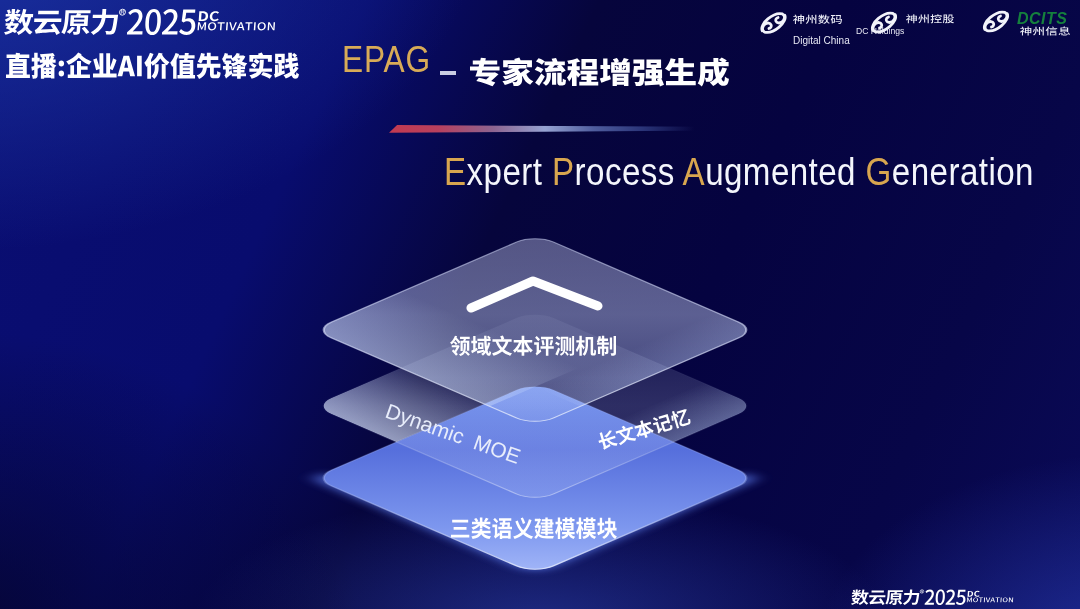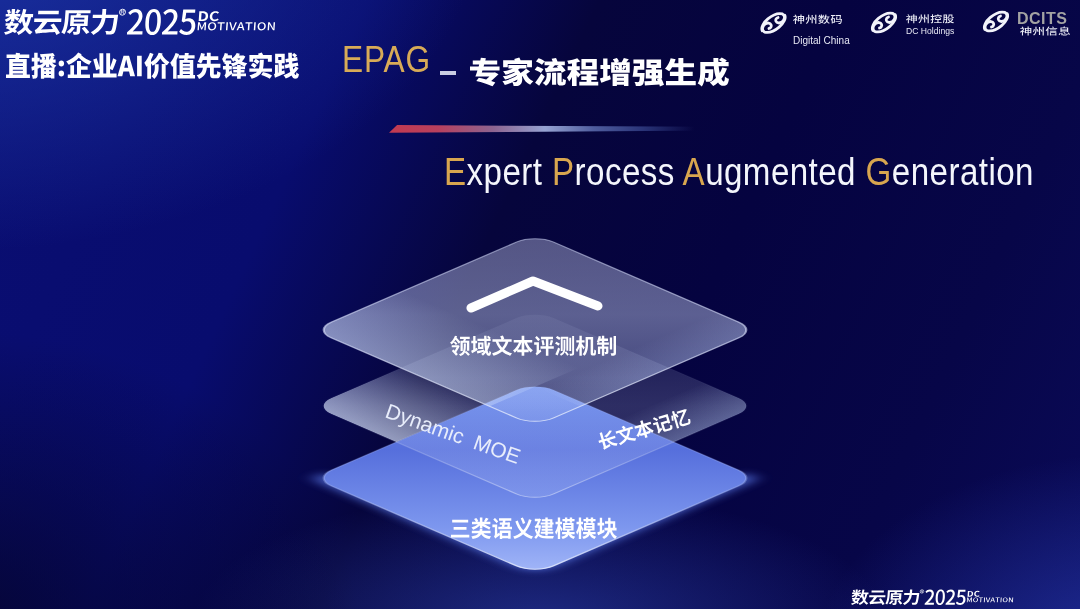--- a/index.html
+++ b/index.html
@@ -184,22 +184,22 @@
 <path d="M -36,0 A 36,19 0 0 1 33,-6 C 37,2 30,10 20,10.5 C 12,10.5 7,5.5 8,0 C 9,-4.5 14,-7 18,-5" stroke-width="7.4"></path>
 <path d="M 36,0 A 36,19 0 0 1 -33,6 C -37,-2 -30,-10 -20,-10.5 C -12,-10.5 -7,-5.5 -8,0 C -9,4.5 -14,7 -18,5" stroke-width="7.4"></path>
 </g>
 <g fill="#e9eaf4">
       <g transform="translate(1020.0,26.4) scale(0.01254,0.00977) translate(-25.0,855.0)">
         <path d="M509.0 -404H628.0V-281H509.0ZM509.0 -487V-608H628.0V-487ZM840.0 -404V-281H720.0V-404ZM840.0 -487H720.0V-608H840.0ZM628.0 -845V-693H423.0V-150H509.0V-196H628.0V83H720.0V-196H840.0V-158H930.0V-693H720.0V-845ZM147.0 -804C177.0 -763 212.0 -710 231.0 -674H48.0V-588H284.0C225.0 -471 125.0 -361 25.0 -300C38.0 -282 56.0 -232 62.0 -205C101.0 -232 141.0 -266 179.0 -305V83H266.0V-332C299.0 -291 335.0 -246 354.0 -217L410.0 -296C391.0 -317 319.0 -391 280.0 -427C327.0 -493 367.0 -566 395.0 -642L349.0 -678L333.0 -674H239.0L310.0 -718C291.0 -752 254.0 -805 220.0 -844Z M1252.0 -827V-514C1252.0 -334 1234.0 -135 1071.0 10C1092.0 26 1124.0 60 1139.0 83C1324.0 -80 1346.0 -306 1346.0 -514V-827ZM1535.0 -805V16H1628.0V-805ZM1828.0 -830V73H1923.0V-830ZM1132.0 -598C1117.0 -507 1088.0 -398 1045.0 -328L1126.0 -294C1170.0 -366 1196.0 -483 1213.0 -576ZM1352.0 -550C1387.0 -467 1419.0 -360 1427.0 -293L1509.0 -329C1499.0 -395 1464.0 -499 1428.0 -581ZM1633.0 -554C1677.0 -474 1721.0 -368 1737.0 -302L1815.0 -343C1798.0 -409 1750.0 -512 1705.0 -589Z M2423.0 -536V-460H2917.0V-536ZM2423.0 -393V-317H2917.0V-393ZM2409.0 -245V83H2490.0V48H2844.0V80H2928.0V-245ZM2490.0 -29V-168H2844.0V-29ZM2580.0 -814C2606.0 -774 2634.0 -720 2649.0 -683H2351.0V-605H2993.0V-683H2664.0L2734.0 -714C2720.0 -750 2689.0 -804 2661.0 -845ZM2287.0 -840C2238.0 -693 2156.0 -547 2068.0 -451C2084.0 -430 2110.0 -381 2119.0 -360C2148.0 -393 2177.0 -431 2204.0 -473V87H2291.0V-625C2322.0 -687 2349.0 -751 2371.0 -815Z M3339.0 -545H3774.0V-479H3339.0ZM3339.0 -410H3774.0V-343H3339.0ZM3339.0 -679H3774.0V-615H3339.0ZM3318.0 -204V-52C3318.0 40 3351.0 67 3478.0 67C3504.0 67 3664.0 67 3691.0 67C3795.0 67 3824.0 35 3836.0 -99C3810.0 -104 3770.0 -117 3749.0 -133C3744.0 -34 3736.0 -20 3685.0 -20C3647.0 -20 3514.0 -20 3485.0 -20C3424.0 -20 3413.0 -24 3413.0 -53V-204ZM3814.0 -194C3859.0 -129 3905.0 -41 3922.0 16L4011.0 -23C3994.0 -81 3944.0 -166 3898.0 -229ZM3198.0 -212C3175.0 -147 3137.0 -61 3099.0 -5L3186.0 36C3221.0 -22 3256.0 -112 3281.0 -177ZM3477.0 -239C3526.0 -192 3581.0 -125 3604.0 -80L3682.0 -127C3658.0 -168 3607.0 -227 3560.0 -270H3870.0V-753H3581.0C3595.0 -778 3612.0 -808 3626.0 -838L3513.0 -855C3507.0 -826 3493.0 -786 3481.0 -753H3248.0V-270H3531.0Z"></path>
       </g>
     </g>
 </svg>
 <div class="abs" style="left:793px;top:25px;font-size:10px;color:#e8e9f4;margin-top:10px;">Digital China</div>
-<div class="abs" style="left:906px;top:25.5px;font-size:8.6px;color:#e8e9f4;">DC Holdings</div>
-<div class="abs" style="left:1017px;top:10px;font-size:16px;font-weight:bold;letter-spacing:0.5px;color:#a3a3a3;">DCITS</div>
+<div class="abs" style="left:856px;top:25.5px;font-size:8.6px;color:#e8e9f4;">DC Holdings</div>
+<div class="abs" style="left:1017px;top:10px;font-size:16px;font-weight:bold;font-style:italic;letter-spacing:0.5px;color:#15803d;">DCITS</div>
 <svg class="abs" style="left:845px;top:585px" width="235px" height="24" viewBox="0 0 235 24">
     <g transform="translate(7,4.5) scale(0.598) skewX(-4)" fill="#fff">
       <g transform="translate(0.0,0.0) scale(0.02993,0.02746) translate(-22.0,850.0)">
         <path d="M424.0 -838C408.0 -800 380.0 -745 358.0 -710L434.0 -676C460.0 -707 492.0 -753 525.0 -798ZM374.0 -238C356.0 -203 332.0 -172 305.0 -145L223.0 -185L253.0 -238ZM80.0 -147C126.0 -129 175.0 -105 223.0 -80C166.0 -45 99.0 -19 26.0 -3C46.0 18 69.0 60 80.0 87C170.0 62 251.0 26 319.0 -25C348.0 -7 374.0 11 395.0 27L466.0 -51C446.0 -65 421.0 -80 395.0 -96C446.0 -154 485.0 -226 510.0 -315L445.0 -339L427.0 -335H301.0L317.0 -374L211.0 -393C204.0 -374 196.0 -355 187.0 -335H60.0V-238H137.0C118.0 -204 98.0 -173 80.0 -147ZM67.0 -797C91.0 -758 115.0 -706 122.0 -672H43.0V-578H191.0C145.0 -529 81.0 -485 22.0 -461C44.0 -439 70.0 -400 84.0 -373C134.0 -401 187.0 -442 233.0 -488V-399H344.0V-507C382.0 -477 421.0 -444 443.0 -423L506.0 -506C488.0 -519 433.0 -552 387.0 -578H534.0V-672H344.0V-850H233.0V-672H130.0L213.0 -708C205.0 -744 179.0 -795 153.0 -833ZM612.0 -847C590.0 -667 545.0 -496 465.0 -392C489.0 -375 534.0 -336 551.0 -316C570.0 -343 588.0 -373 604.0 -406C623.0 -330 646.0 -259 675.0 -196C623.0 -112 550.0 -49 449.0 -3C469.0 20 501.0 70 511.0 94C605.0 46 678.0 -14 734.0 -89C779.0 -20 835.0 38 904.0 81C921.0 51 956.0 8 982.0 -13C906.0 -55 846.0 -118 799.0 -196C847.0 -295 877.0 -413 896.0 -554H959.0V-665H691.0C703.0 -719 714.0 -774 722.0 -831ZM784.0 -554C774.0 -469 759.0 -393 736.0 -327C709.0 -397 689.0 -473 675.0 -554Z M1122.0 -784V-660H1810.0V-784ZM1095.0 54C1149.0 34 1220.0 30 1725.0 -9C1748.0 30 1768.0 66 1782.0 97L1899.0 26C1849.0 -68 1753.0 -211 1670.0 -322L1559.0 -264C1589.0 -221 1622.0 -173 1654.0 -124L1254.0 -100C1323.0 -180 1393.0 -278 1451.0 -379H1913.0V-503H1008.0V-379H1281.0C1224.0 -272 1157.0 -176 1130.0 -147C1098.0 -109 1077.0 -87 1048.0 -80C1064.0 -42 1087.0 27 1095.0 54Z M2333.0 -387H2679.0V-321H2333.0ZM2333.0 -535H2679.0V-470H2333.0ZM2613.0 -153C2667.0 -87 2743.0 3 2777.0 57L2880.0 -2C2841.0 -55 2762.0 -142 2709.0 -203ZM2277.0 -202C2238.0 -136 2176.0 -60 2119.0 -12C2148.0 3 2196.0 34 2220.0 53C2273.0 -1 2343.0 -89 2391.0 -165ZM2031.0 -805V-515C2031.0 -360 2024.0 -142 1941.0 8C1971.0 19 2024.0 49 2047.0 68C2136.0 -94 2149.0 -346 2149.0 -515V-697H2871.0V-805ZM2425.0 -696C2418.0 -675 2407.0 -650 2395.0 -625H2216.0V-231H2449.0V-31C2449.0 -19 2445.0 -16 2430.0 -16C2416.0 -16 2367.0 -16 2324.0 -17C2337.0 13 2353.0 57 2357.0 89C2428.0 89 2480.0 88 2518.0 72C2556.0 56 2565.0 26 2565.0 -28V-231H2802.0V-625H2533.0L2569.0 -678Z M3262.0 -848V-641H2955.0V-518H3257.0C3240.0 -343 3173.0 -138 2924.0 -3C2953.0 19 2998.0 65 3018.0 95C3299.0 -64 3370.0 -310 3386.0 -518H3667.0C3652.0 -219 3632.0 -87 3600.0 -56C3587.0 -43 3575.0 -40 3554.0 -40C3527.0 -40 3468.0 -40 3405.0 -45C3428.0 -11 3445.0 43 3446.0 79C3507.0 81 3570.0 82 3607.0 76C3651.0 71 3680.0 60 3710.0 22C3755.0 -32 3774.0 -183 3795.0 -584C3796.0 -600 3797.0 -641 3797.0 -641H3390.0V-848Z"></path>
       </g>
       <circle cx="117.2" cy="3.2" r="3.0" fill="none" stroke="#fff" stroke-width="0.9"></circle>
       <text x="117.2" y="5.4" font-size="6" font-family="Liberation Sans" text-anchor="middle" fill="#fff">R</text>
       <g transform="translate(123.0,0.0) scale(0.03241,0.03403) translate(-38.0,750.0)">
         <path d="M44.0 0H520.0V-99H335.0C299.0 -99 253.0 -95 215.0 -91C371.0 -240 485.0 -387 485.0 -529C485.0 -662 398.0 -750 263.0 -750C166.0 -750 101.0 -709 38.0 -640L103.0 -576C143.0 -622 191.0 -657 248.0 -657C331.0 -657 372.0 -603 372.0 -523C372.0 -402 261.0 -259 44.0 -67Z M826.0 14C969.0 14 1063.0 -115 1063.0 -371C1063.0 -625 969.0 -750 826.0 -750C681.0 -750 587.0 -626 587.0 -371C587.0 -115 681.0 14 826.0 14ZM826.0 -78C751.0 -78 698.0 -159 698.0 -371C698.0 -582 751.0 -659 826.0 -659C900.0 -659 953.0 -582 953.0 -371C953.0 -159 900.0 -78 826.0 -78Z M1124.0 0H1600.0V-99H1415.0C1379.0 -99 1333.0 -95 1295.0 -91C1451.0 -240 1565.0 -387 1565.0 -529C1565.0 -662 1478.0 -750 1343.0 -750C1246.0 -750 1181.0 -709 1118.0 -640L1183.0 -576C1223.0 -622 1271.0 -657 1328.0 -657C1411.0 -657 1452.0 -603 1452.0 -523C1452.0 -402 1341.0 -259 1124.0 -67Z M1888.0 14C2017.0 14 2136.0 -79 2136.0 -242C2136.0 -403 2035.0 -476 1912.0 -476C1873.0 -476 1843.0 -467 1811.0 -451L1828.0 -639H2101.0V-737H1728.0L1706.0 -387L1763.0 -350C1805.0 -378 1833.0 -391 1880.0 -391C1964.0 -391 2020.0 -335 2020.0 -239C2020.0 -140 1957.0 -82 1875.0 -82C1797.0 -82 1744.0 -118 1702.0 -160L1647.0 -85C1699.0 -34 1772.0 14 1888.0 14Z"></path>
       </g>

